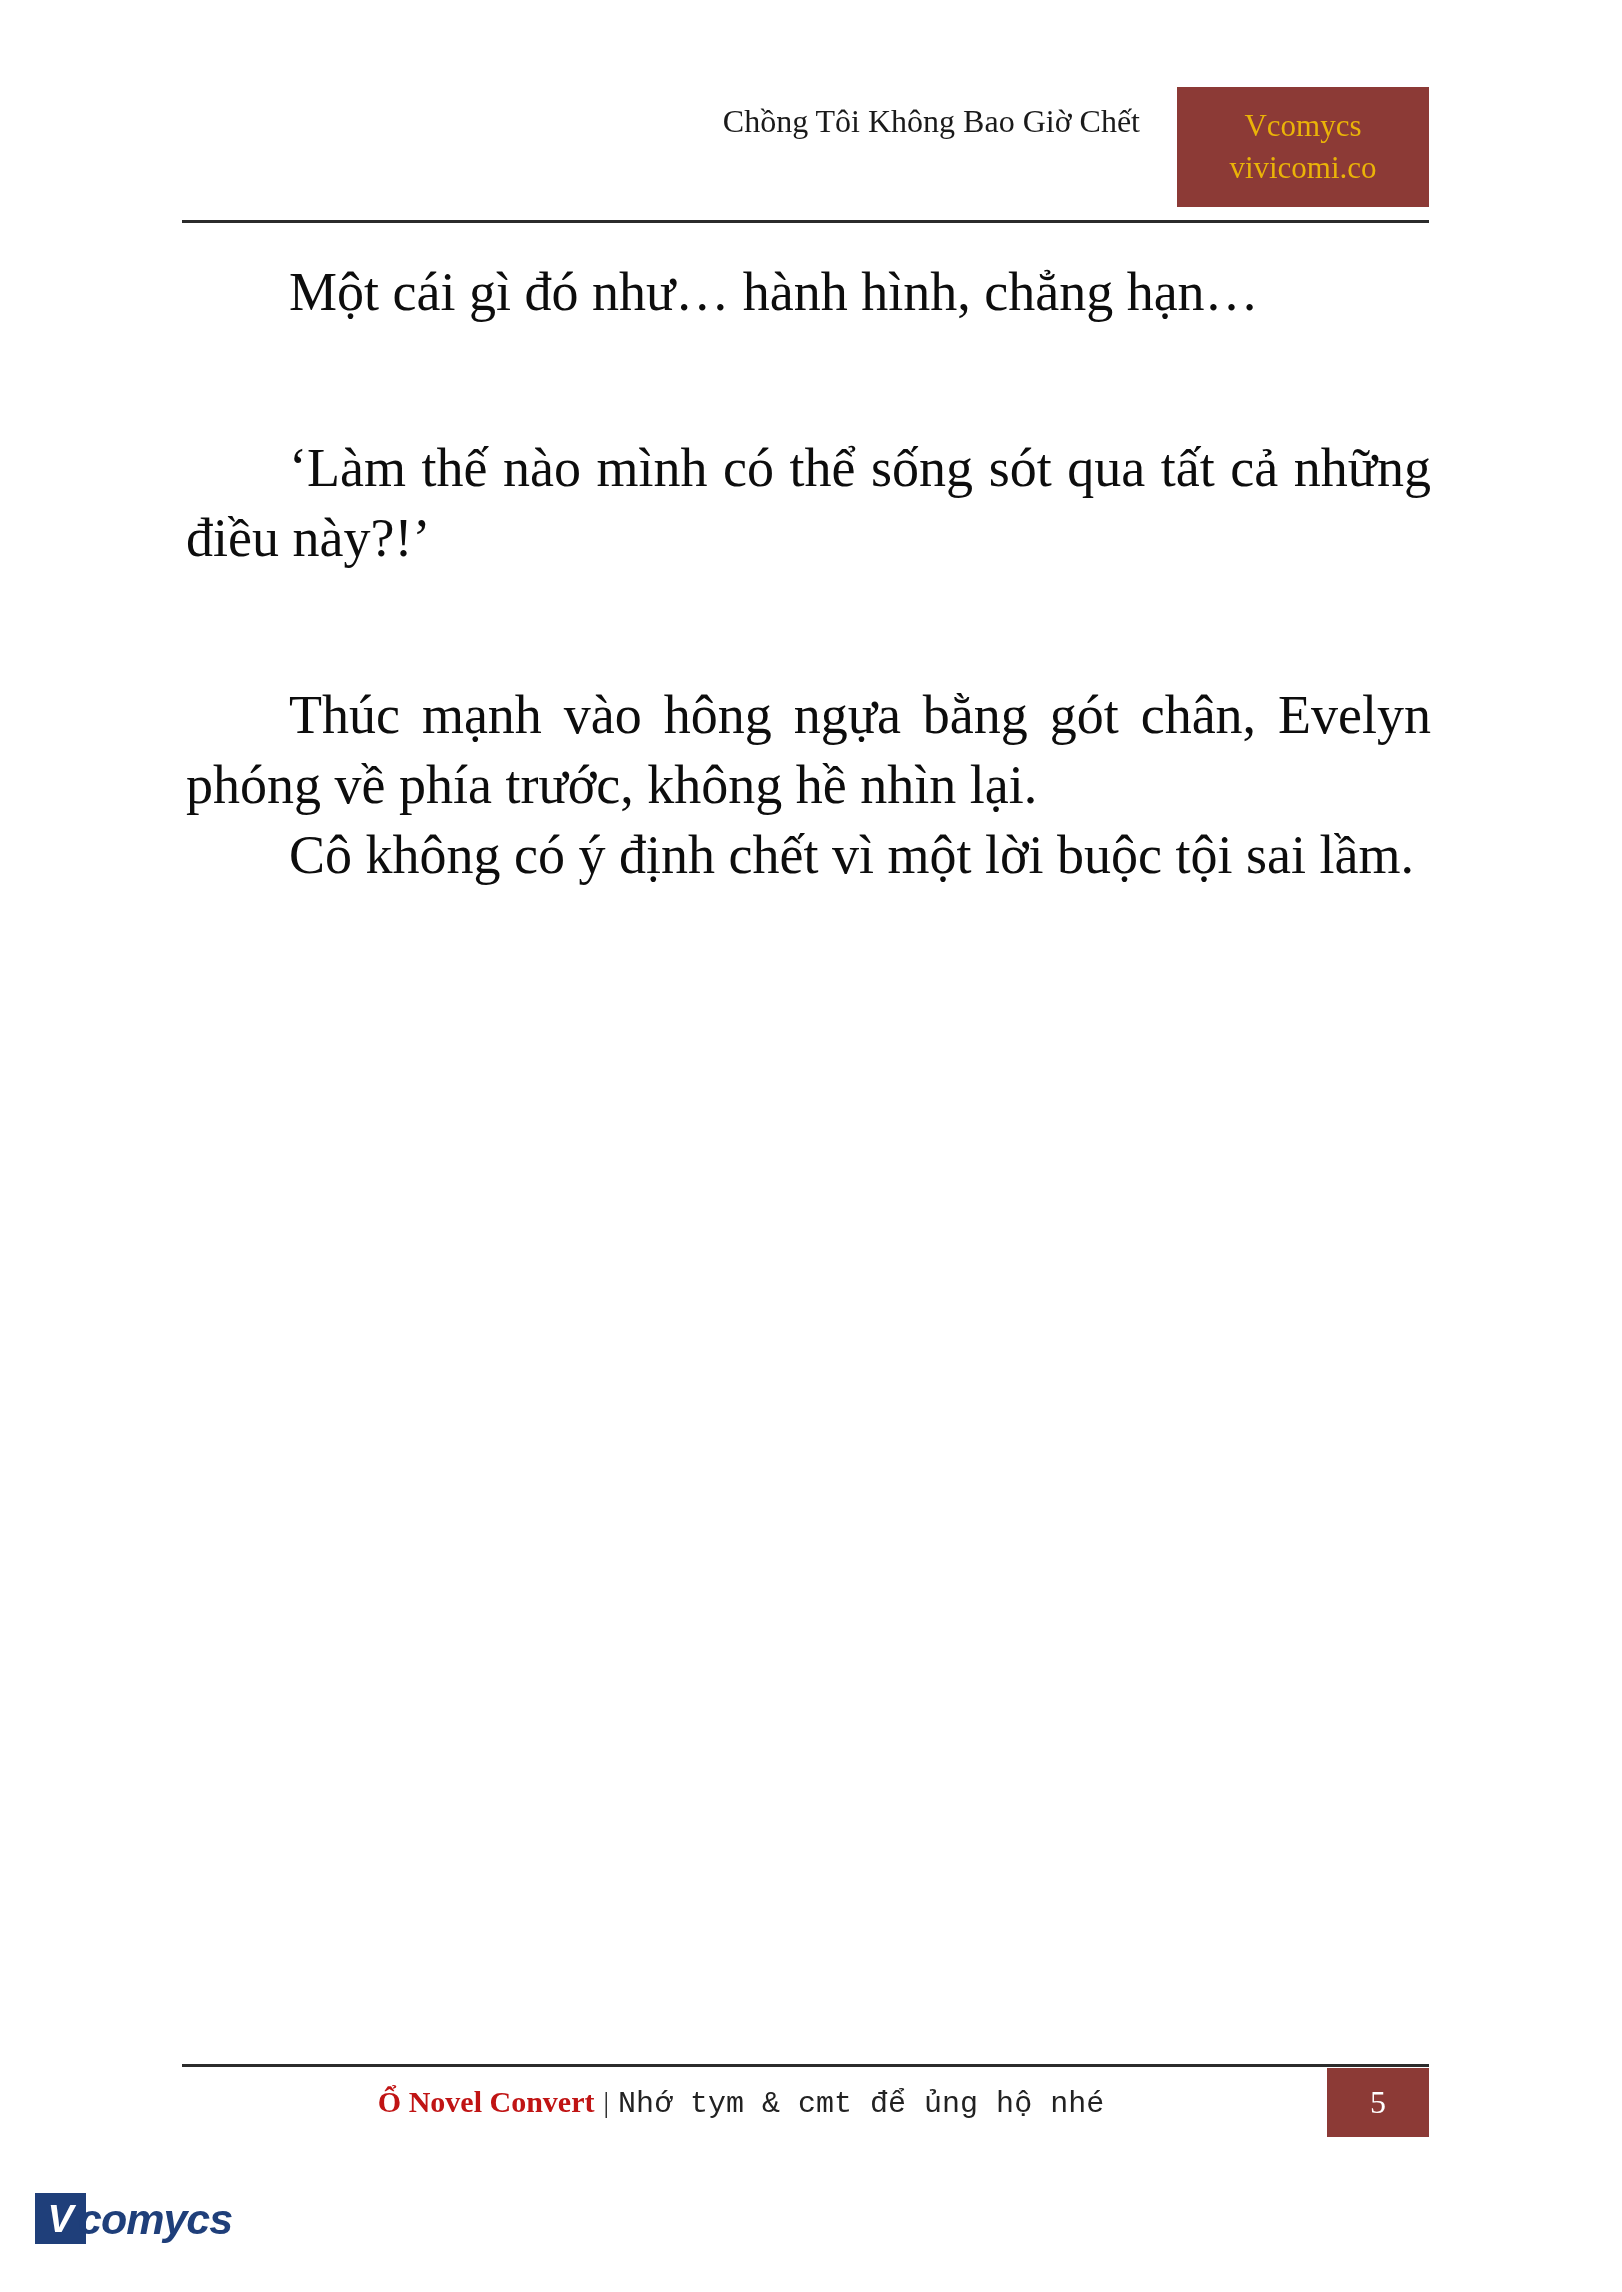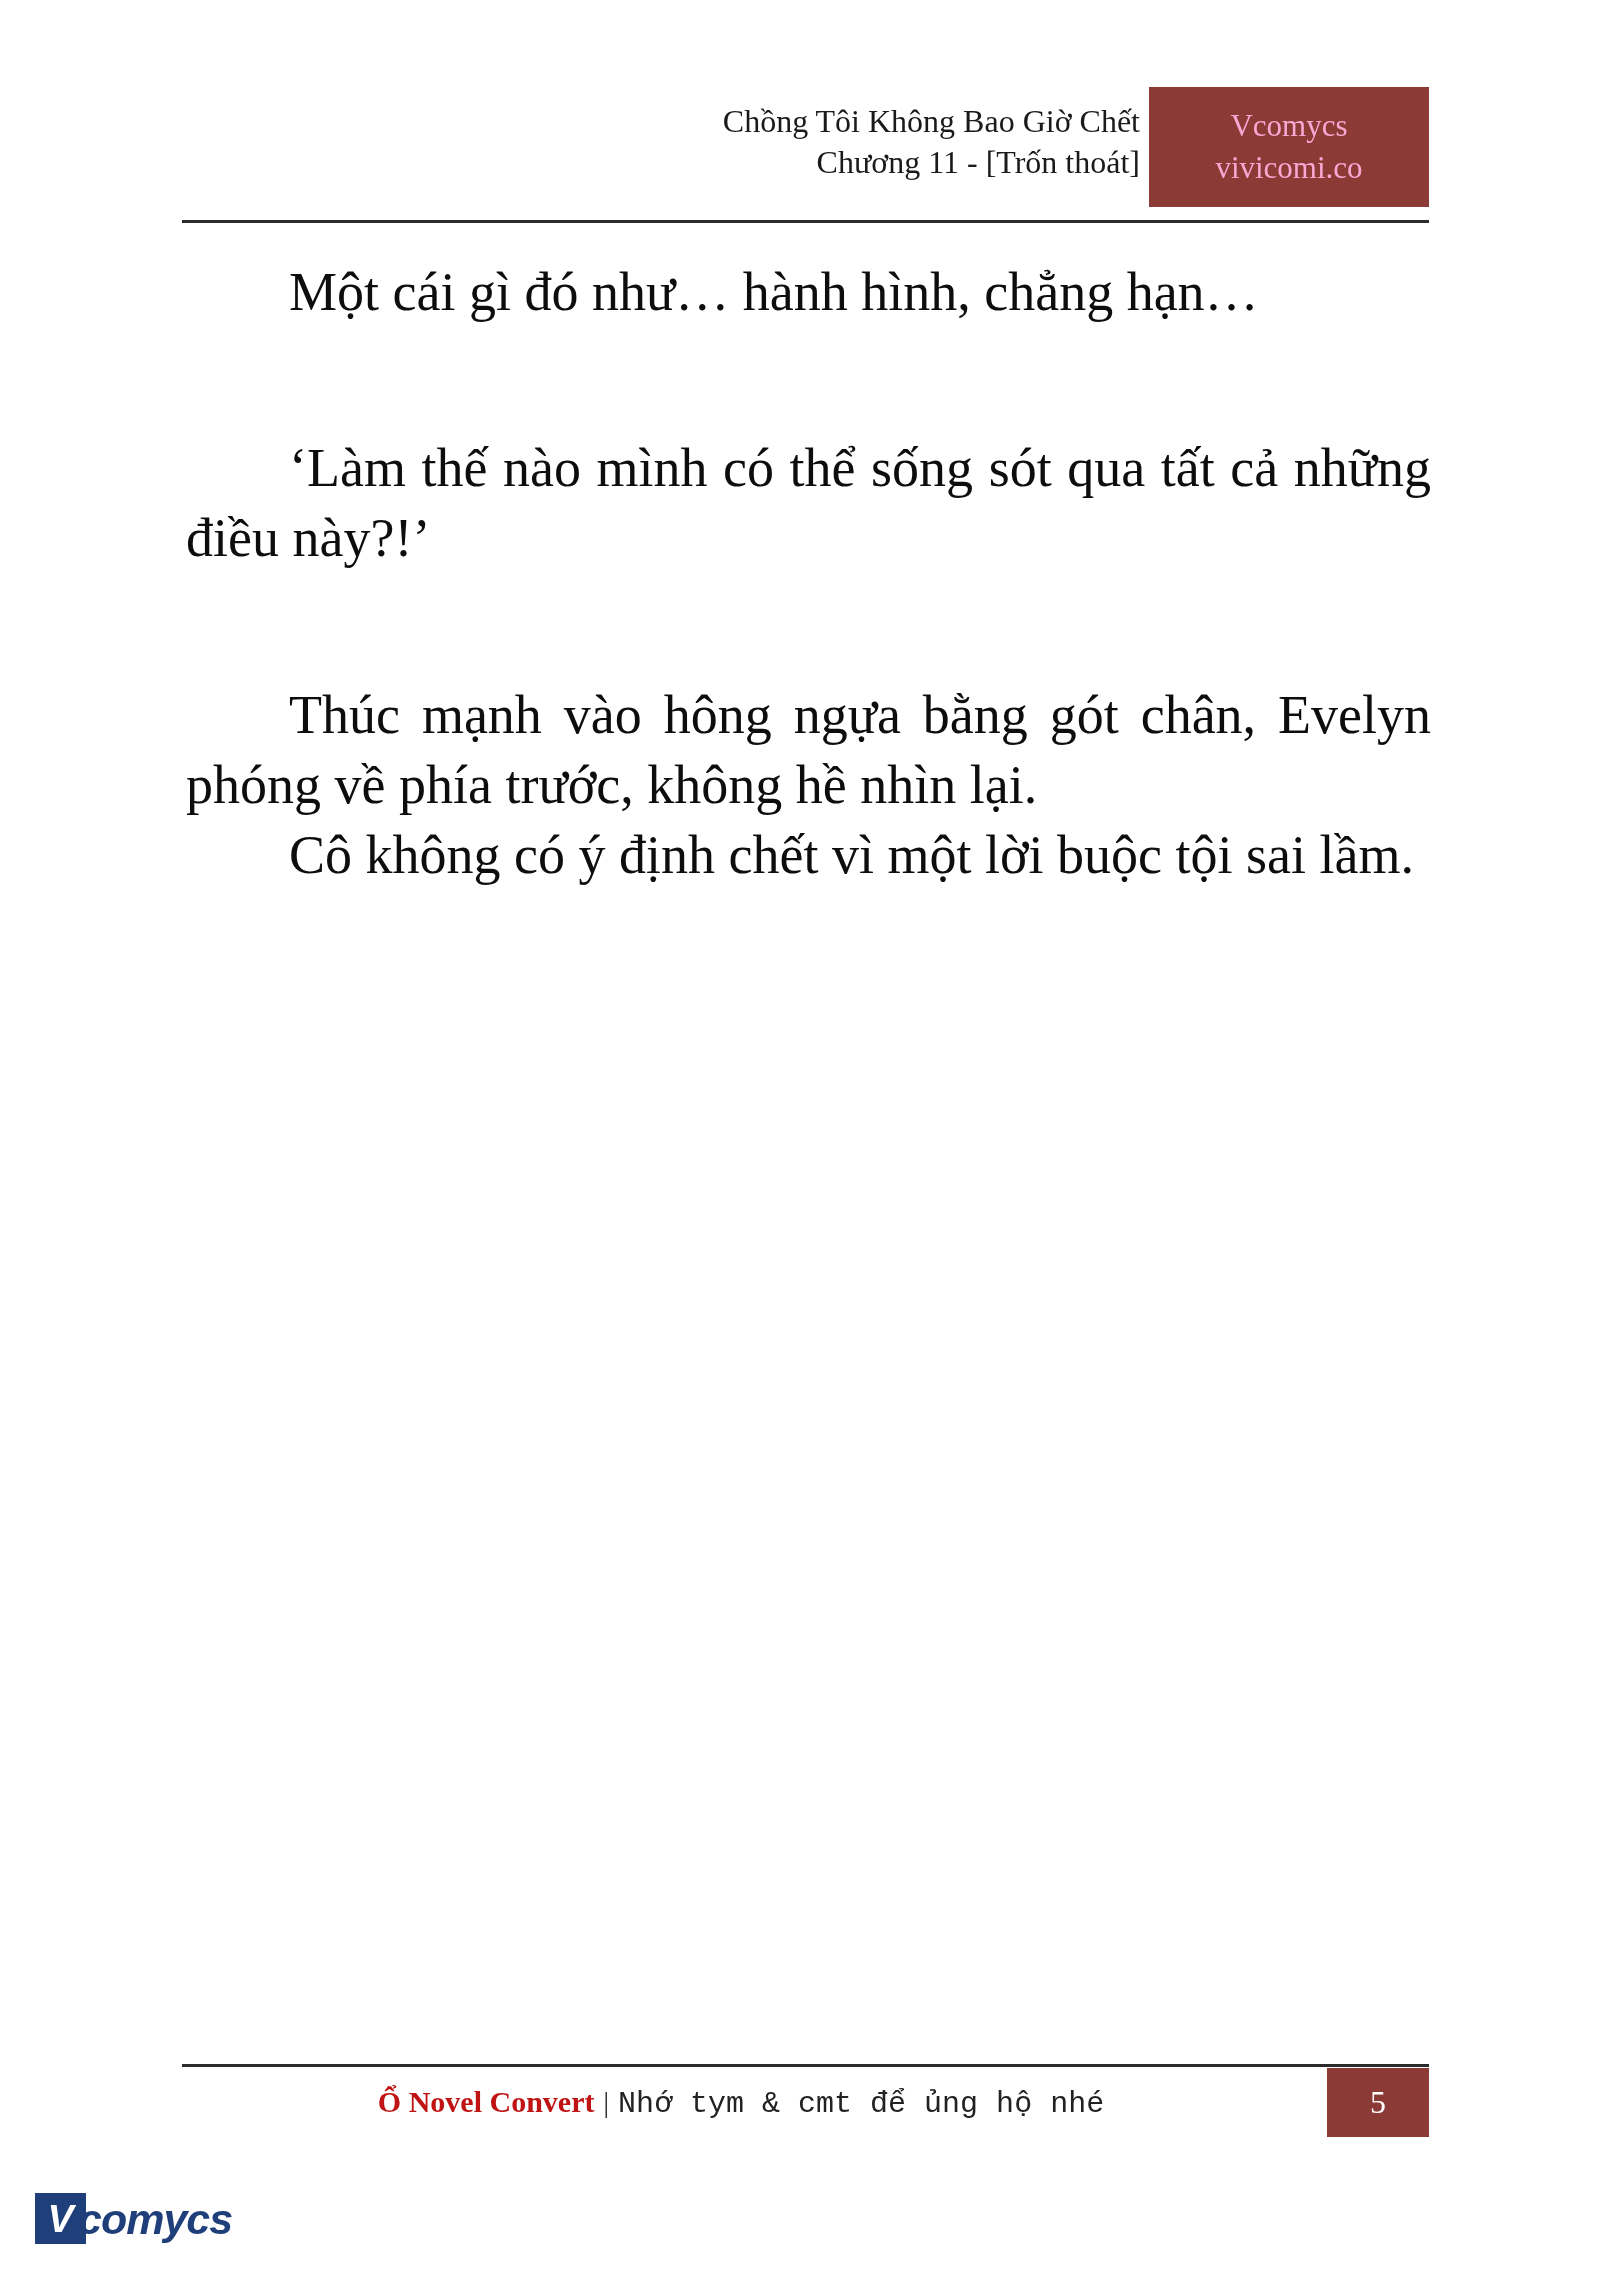--- a/index.html
+++ b/index.html
@@ -39,24 +39,24 @@
   .header-title-line {
     font-size: 32px;
     font-family: "Liberation Serif", serif;
     color: #1a1a1a;
     white-space: nowrap;
   }
   .header-badge {
     position: absolute;
     right: 0;
     top: -5.9px;
-    width: 280px;
+    width: 252px;
     height: 120px;
     background: #8c3a36;
-    color: #f9a8d4;
+    color: #eab308;
     display: flex;
     flex-direction: column;
     align-items: center;
     justify-content: center;
     line-height: 1.35;
   }
   .header-badge div {
     font-size: 31px;
     font-family: "Liberation Serif", serif;
   }
@@ -182,21 +182,20 @@
   }
 </style>
 </head>
 <body>
 
 <div class="page">
 
   <div class="header">
     <div class="header-titles">
       <div class="header-title-line">Chồng Tôi Không Bao Giờ Chết</div>
-      <div class="header-title-line">Chương 11 - [Trốn thoát]</div>
     </div>
     <div class="header-badge">
       <div>Vcomycs</div>
       <div>vivicomi.co</div>
     </div>
   </div>
   <div class="header-rule"></div>
 
   <div class="content">
     <p class="para">Một cái gì đó như… hành hình, chẳng hạn…</p>

